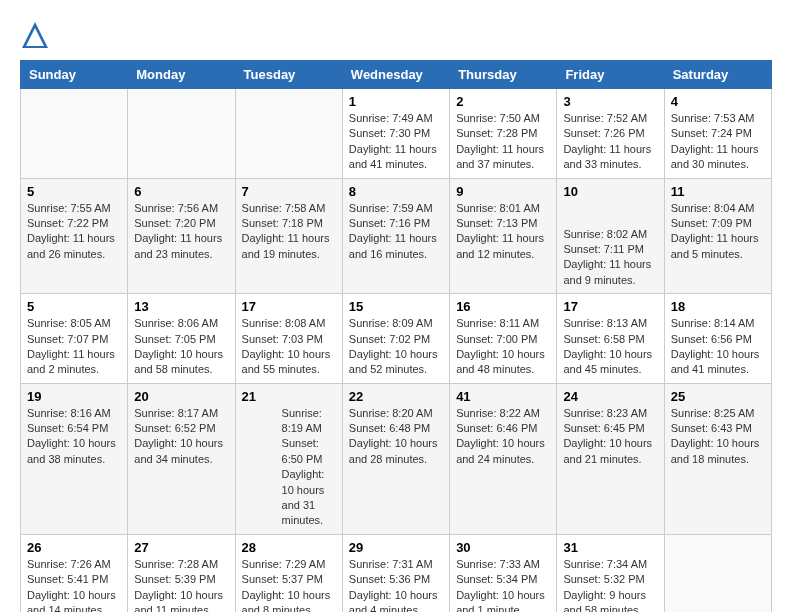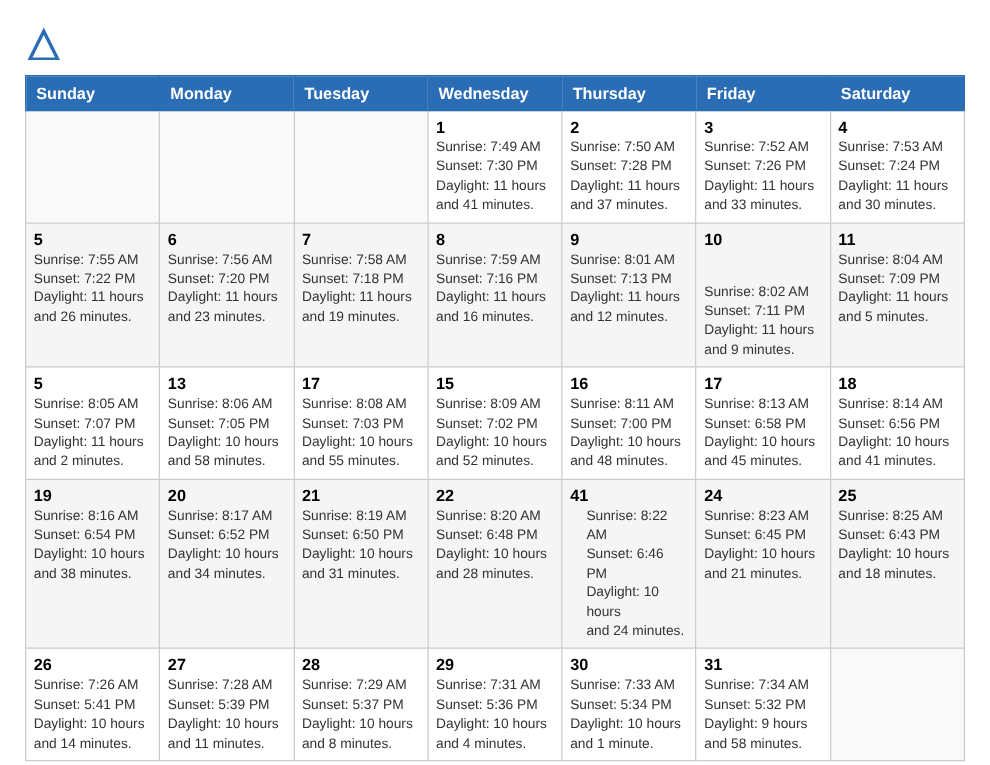--- a/index.html
+++ b/index.html
@@ -278,35 +278,35 @@
           </td>
           <td>
             <span class="day-number">20</span>
             <div class="day-info" style="white-space: pre-line;">Sunrise: 8:17 AM
 Sunset: 6:52 PM
 Daylight: 10 hours
 and 34 minutes.</div>
           </td>
           <td>
             <span class="day-number">21</span>
-            <div class="day-info" style="white-space: pre-line;">Sunrise: 8:19 AM
+            <div class="day-info" style="white-space: pre-line; margin-left: 40px;">Sunrise: 8:19 AM
 Sunset: 6:50 PM
 Daylight: 10 hours
 and 31 minutes.</div>
           </td>
           <td>
             <span class="day-number">22</span>
             <div class="day-info" style="white-space: pre-line;">Sunrise: 8:20 AM
 Sunset: 6:48 PM
 Daylight: 10 hours
 and 28 minutes.</div>
           </td>
           <td>
             <span class="day-number">41</span>
-            <div class="day-info" style="white-space: pre-line; margin-left: 13px;">Sunrise: 8:22 AM
+            <div class="day-info" style="white-space: pre-line;">Sunrise: 8:22 AM
 Sunset: 6:46 PM
 Daylight: 10 hours
 and 24 minutes.</div>
           </td>
           <td>
             <span class="day-number">24</span>
             <div class="day-info" style="white-space: pre-line;">Sunrise: 8:23 AM
 Sunset: 6:45 PM
 Daylight: 10 hours
 and 21 minutes.</div>

